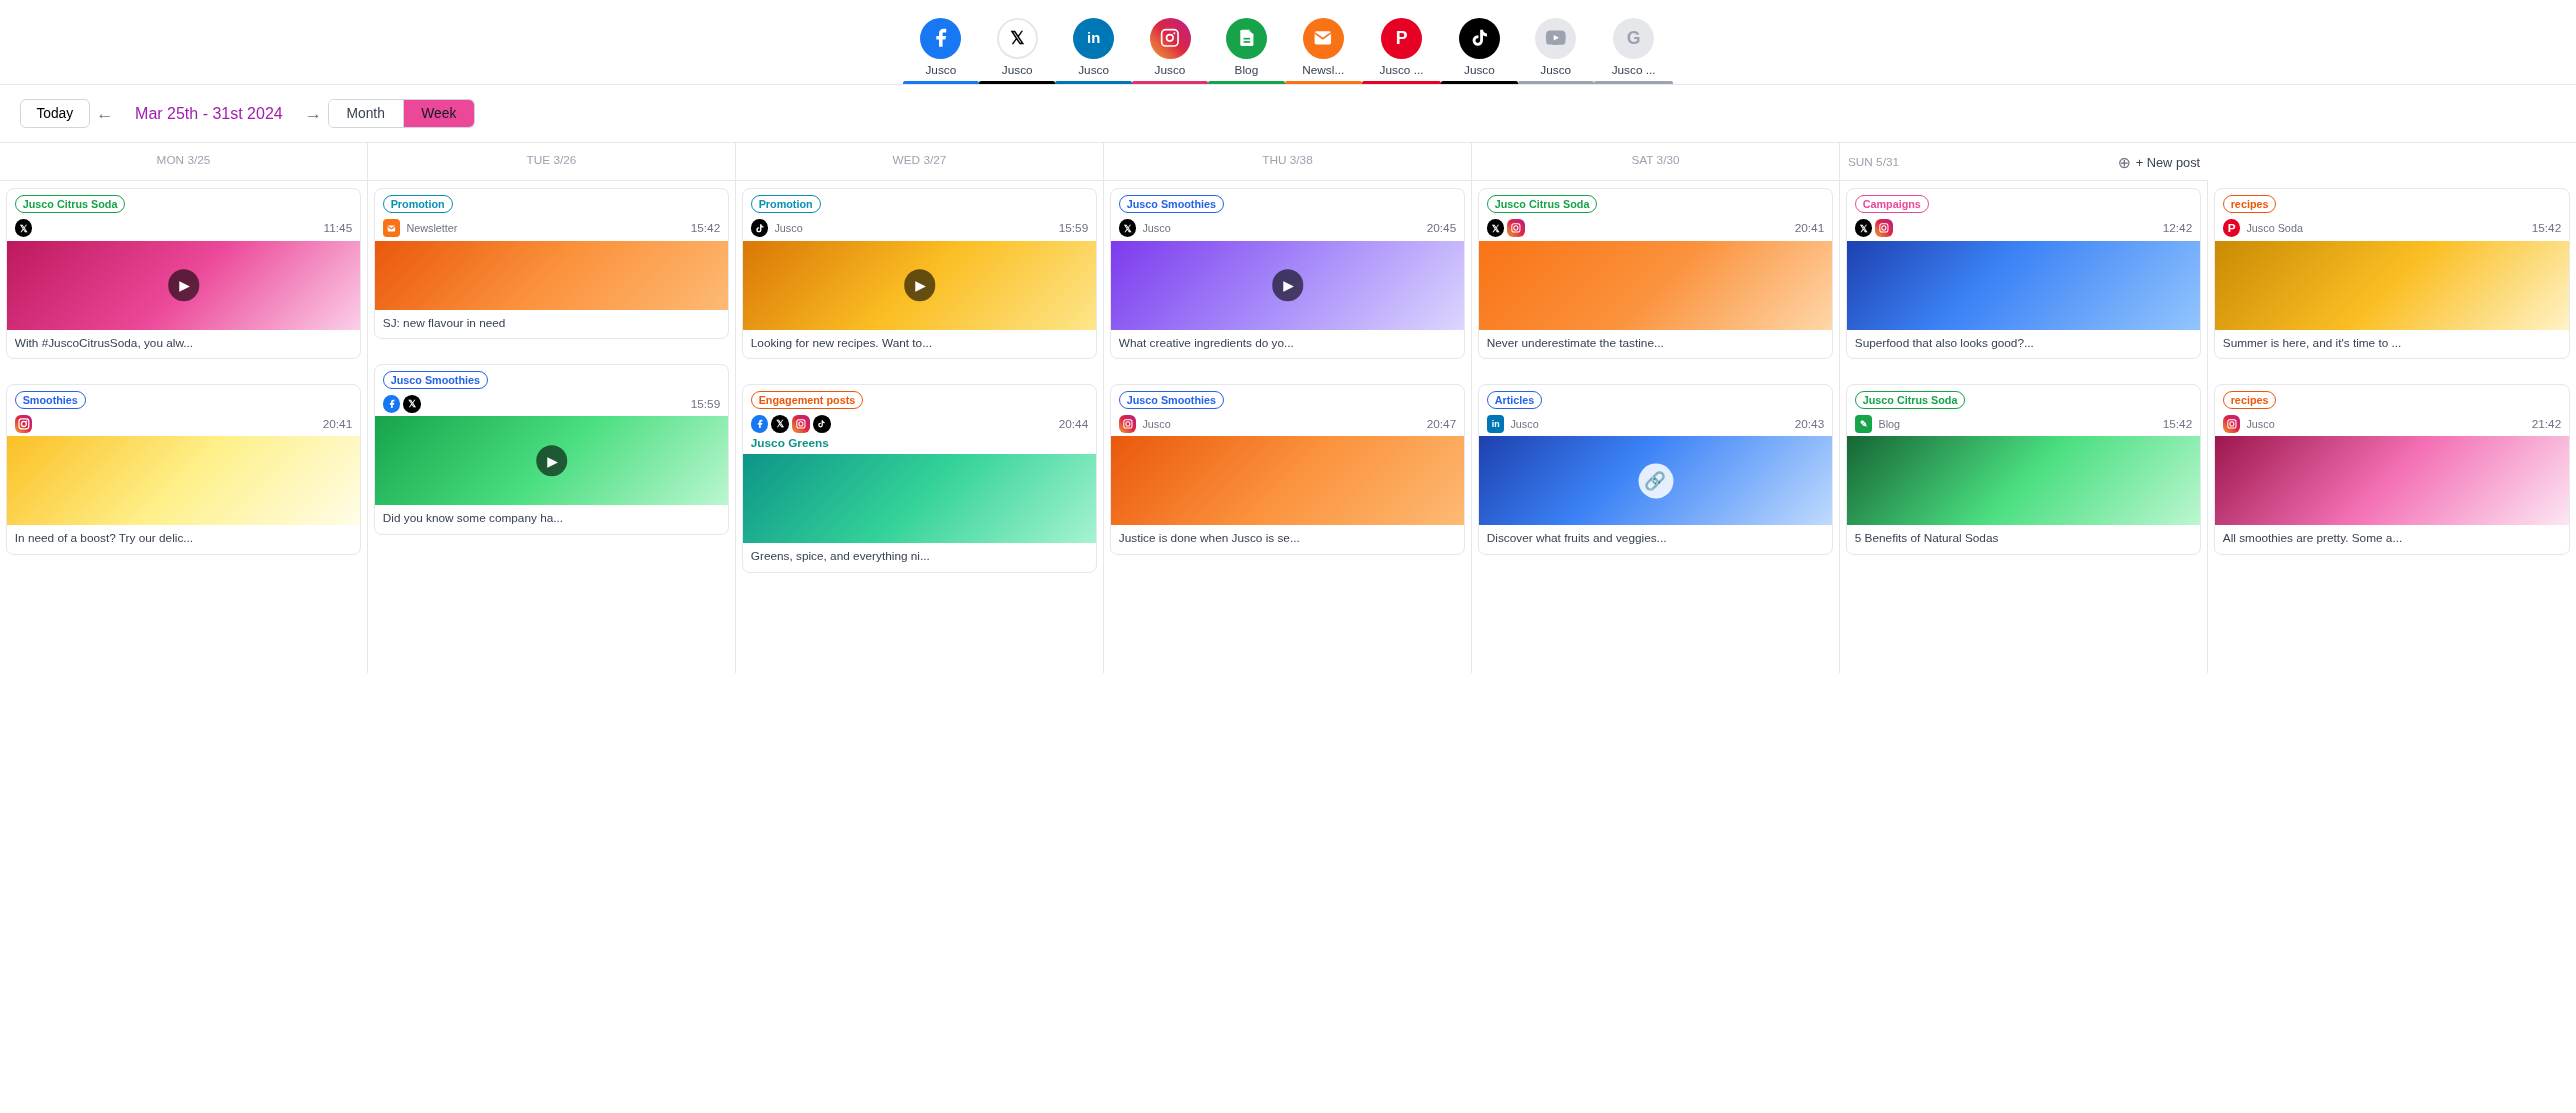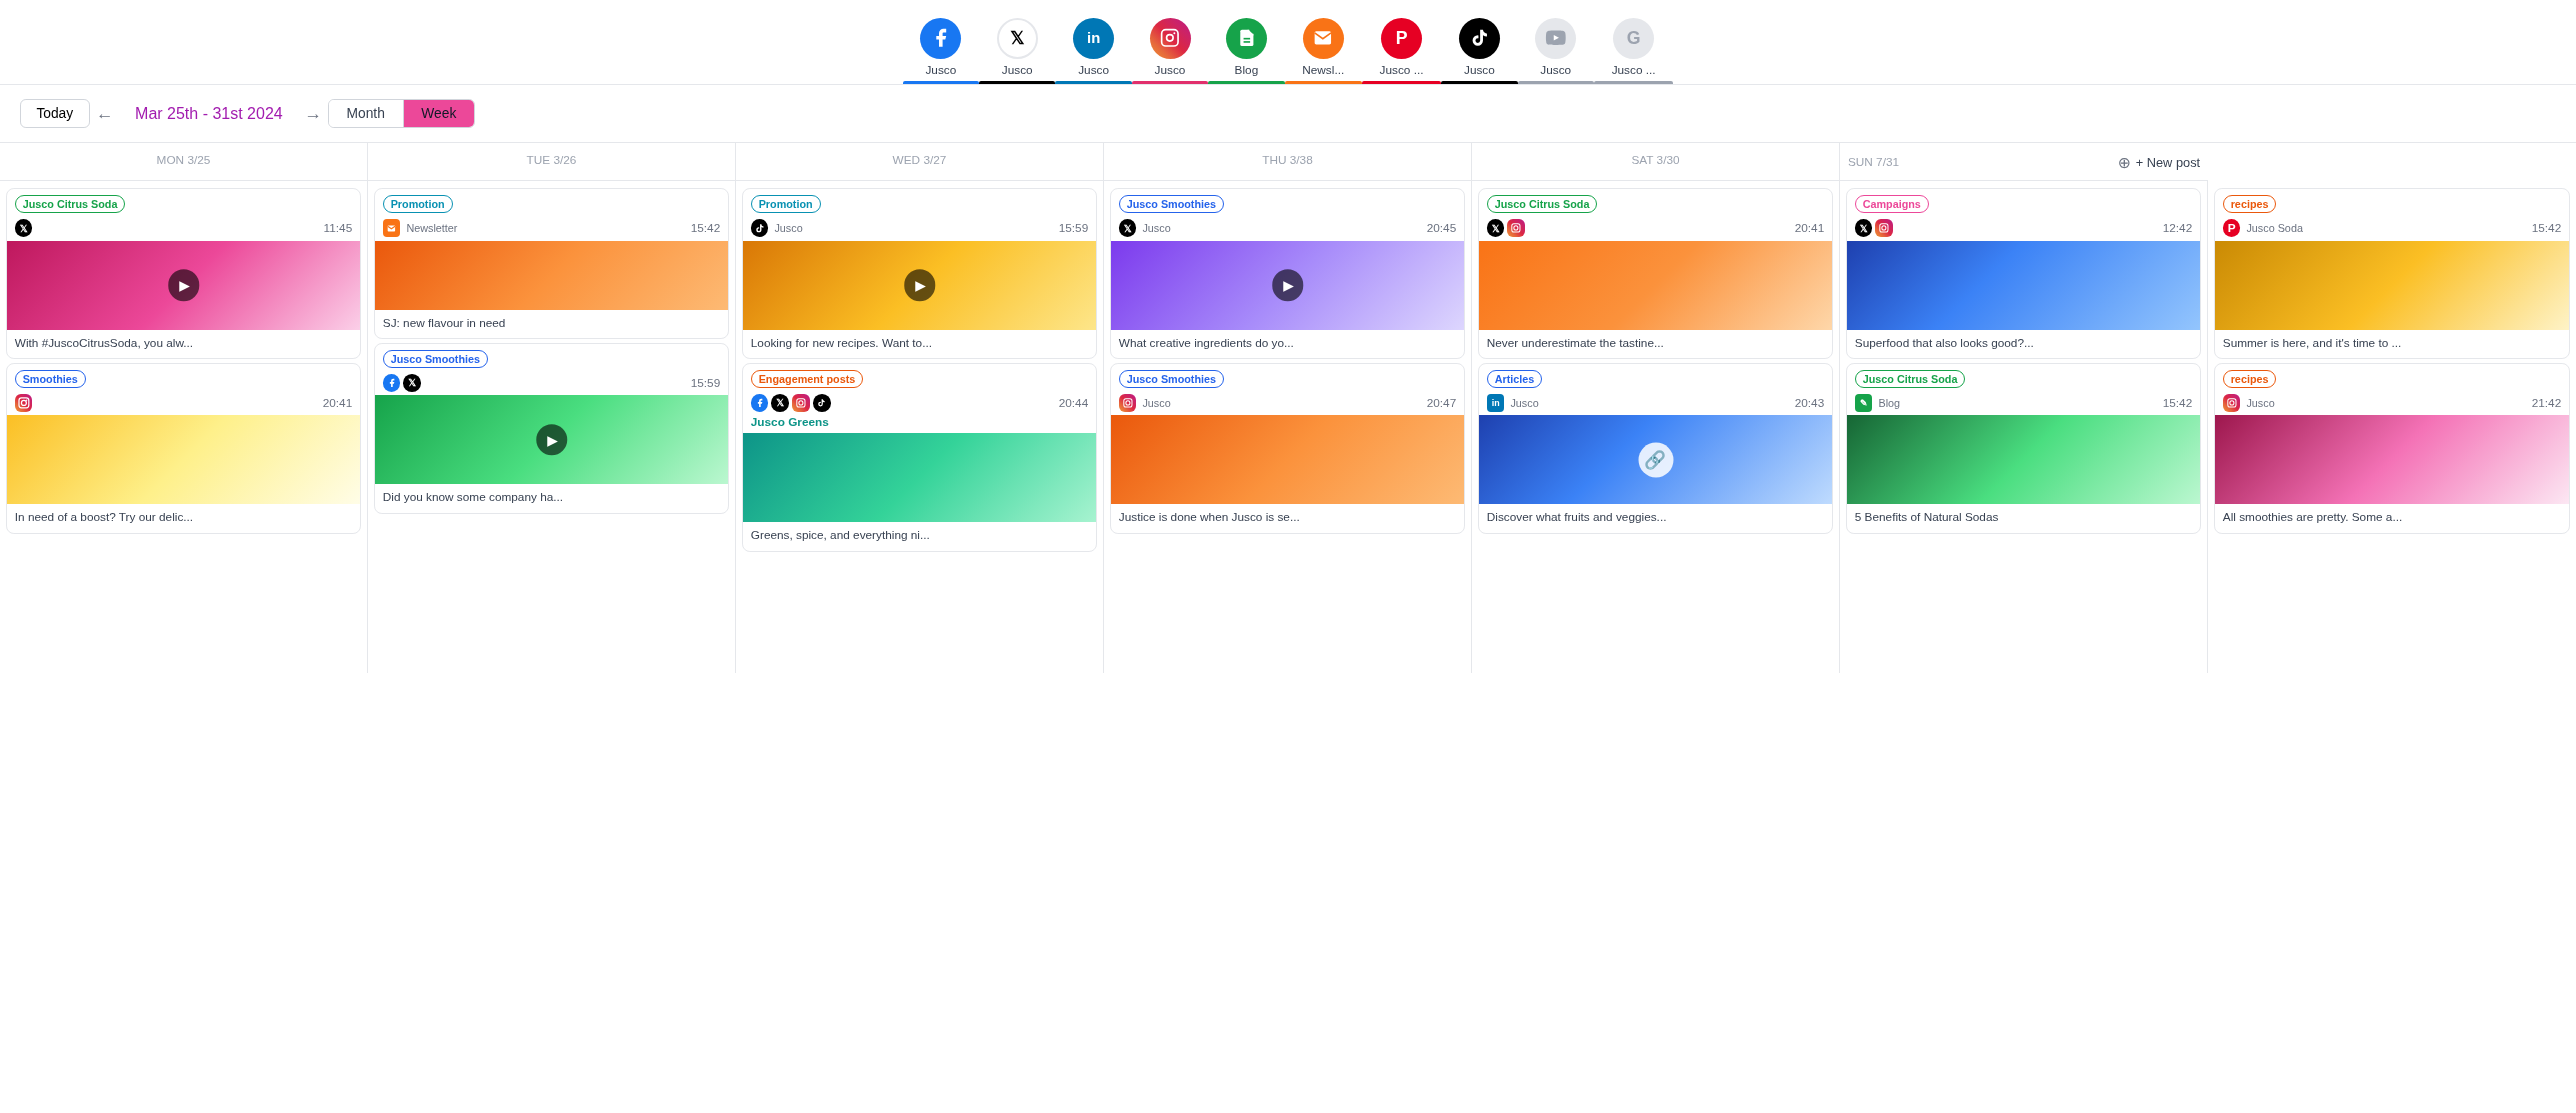--- a/index.html
+++ b/index.html
@@ -130,21 +130,21 @@
       background: none;
       border: none;
       font-weight: 500;
     }
 
     
     .post-card {
       background: #fff;
       border: 1px solid #e5e7eb;
       border-radius: 7.9px;
-      margin-bottom: 4px;
+      margin-bottom: 25px;
       overflow: hidden;
       cursor: pointer;
     }
     .card-header {
       display: flex;
       align-items: center;
       justify-content: space-between;
       padding: 5.9px 7.9px 3.9px;
     }
     .card-tag {
@@ -374,21 +374,21 @@
 </div>
 
 <div class="cal-days-header">
   <div class="day-header">MON 3/25</div>
   <div class="day-header">TUE 3/26</div>
   <div class="day-header">WED 3/27</div>
   <div class="day-header">THU 3/38</div>
   <div class="day-header">SAT 3/30</div>
   <div class="day-header" style="border-right:none;">
     <div style="display:flex; justify-content:space-between; align-items:center; padding: 0 7.9px;">
-      <span>SUN 7/31</span>
+      <span>SUN 5/31</span>
       <button class="new-post-btn">
         <span style="font-size:15.7px; color:#6b7280;">⊕</span>
         <span>+ New post</span>
       </button>
     </div>
   </div>
 </div>
 
 <div class="cal-days-body">
 

